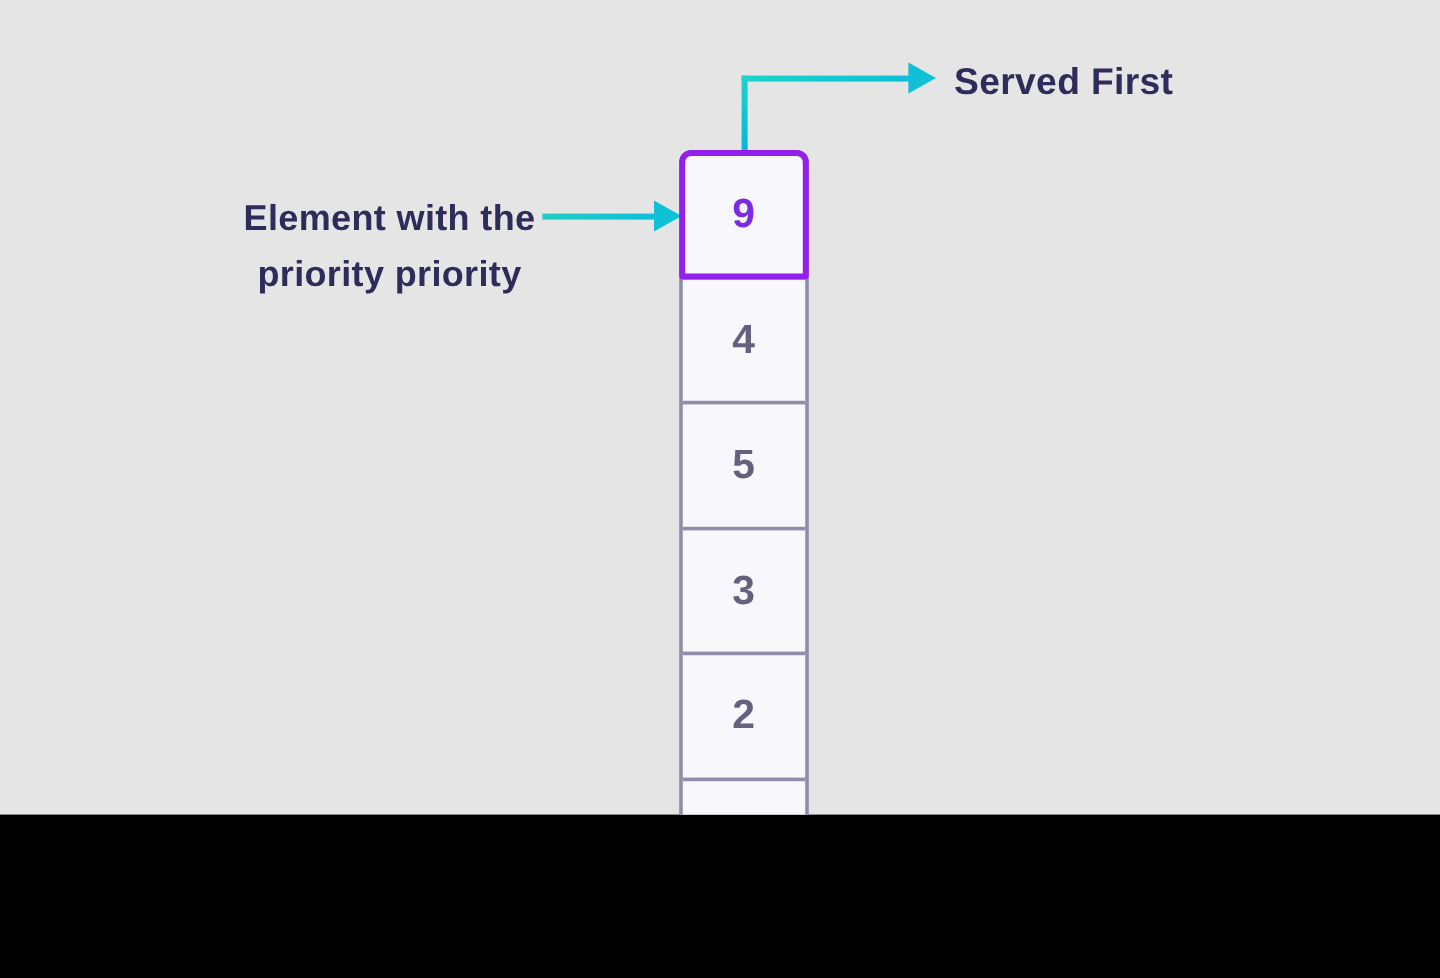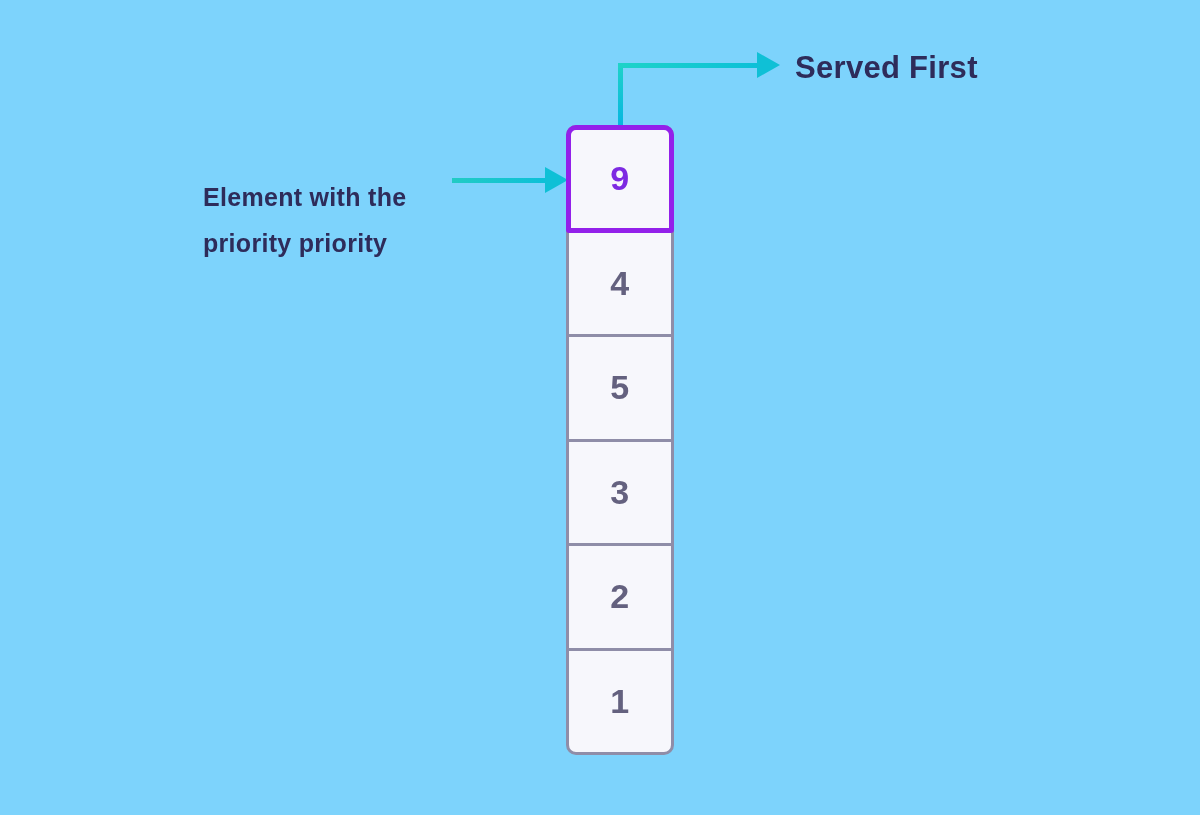--- a/index.html
+++ b/index.html
@@ -3,22 +3,22 @@
 <meta charset="utf-8">
 <style>
   html, body {
     margin: 0;
     padding: 0;
     background: #000000;
   }
   .canvas {
     position: relative;
     width: 1200px;
-    height: 815px;
-    background: #7dd3fc;
+    height: 679px;
+    background: #e5e5e5;
     overflow: hidden;
     font-family: "Liberation Sans", sans-serif;
   }
 
   
   .queue {
     position: absolute;
     left: 566px;
     top: 125px;
     width: 108px;
@@ -114,27 +114,28 @@
     top: 50px;
     font-size: 31px;
     font-weight: 700;
     color: #2e2c5a;
     letter-spacing: 0.3px;
     white-space: nowrap;
   }
   .priority-label {
     position: absolute;
     left: 203px;
-    top: 174px;
-    font-size: 25px;
+    top: 160px;
+    font-size: 30px;
     font-weight: 700;
     color: #2e2c5a;
     line-height: 46px;
     letter-spacing: 0.3px;
     white-space: nowrap;
+    text-align: center;
   }
 </style>
 </head>
 <body>
 
 <div class="canvas">
 
   <div class="served-arrow-v"></div>
   <div class="served-arrow-h"></div>
   <div class="served-arrow-head"></div>

